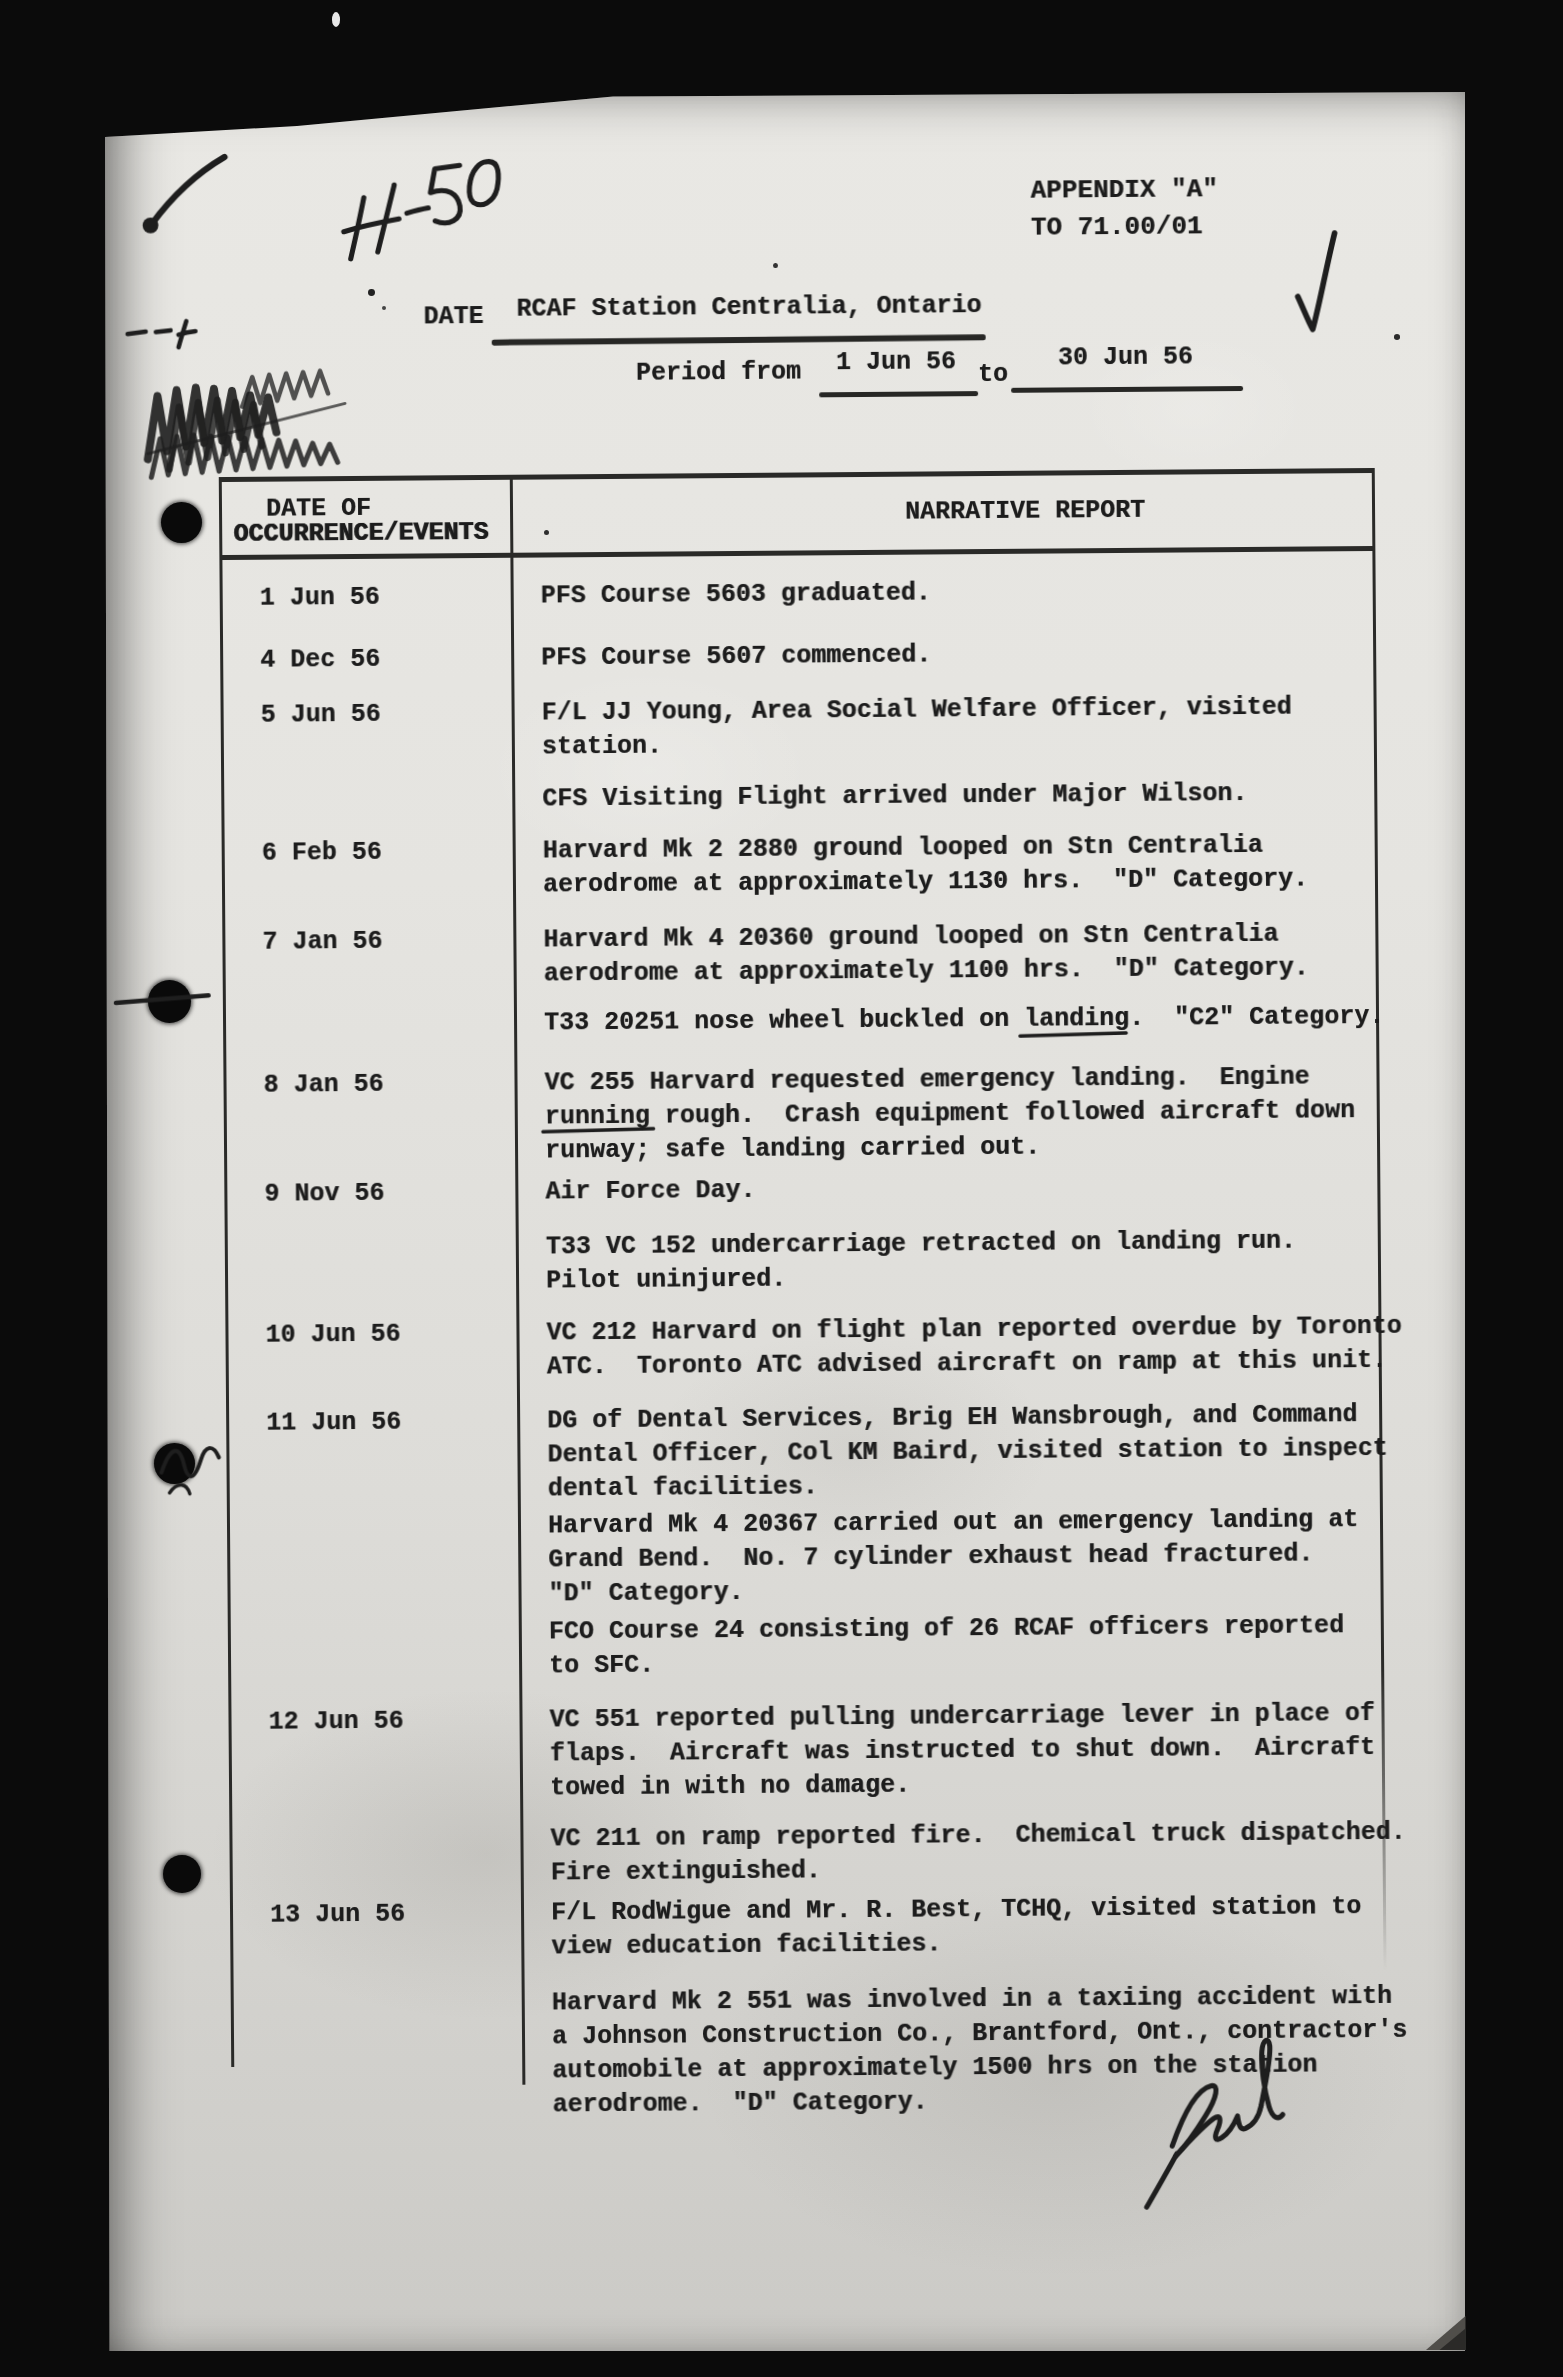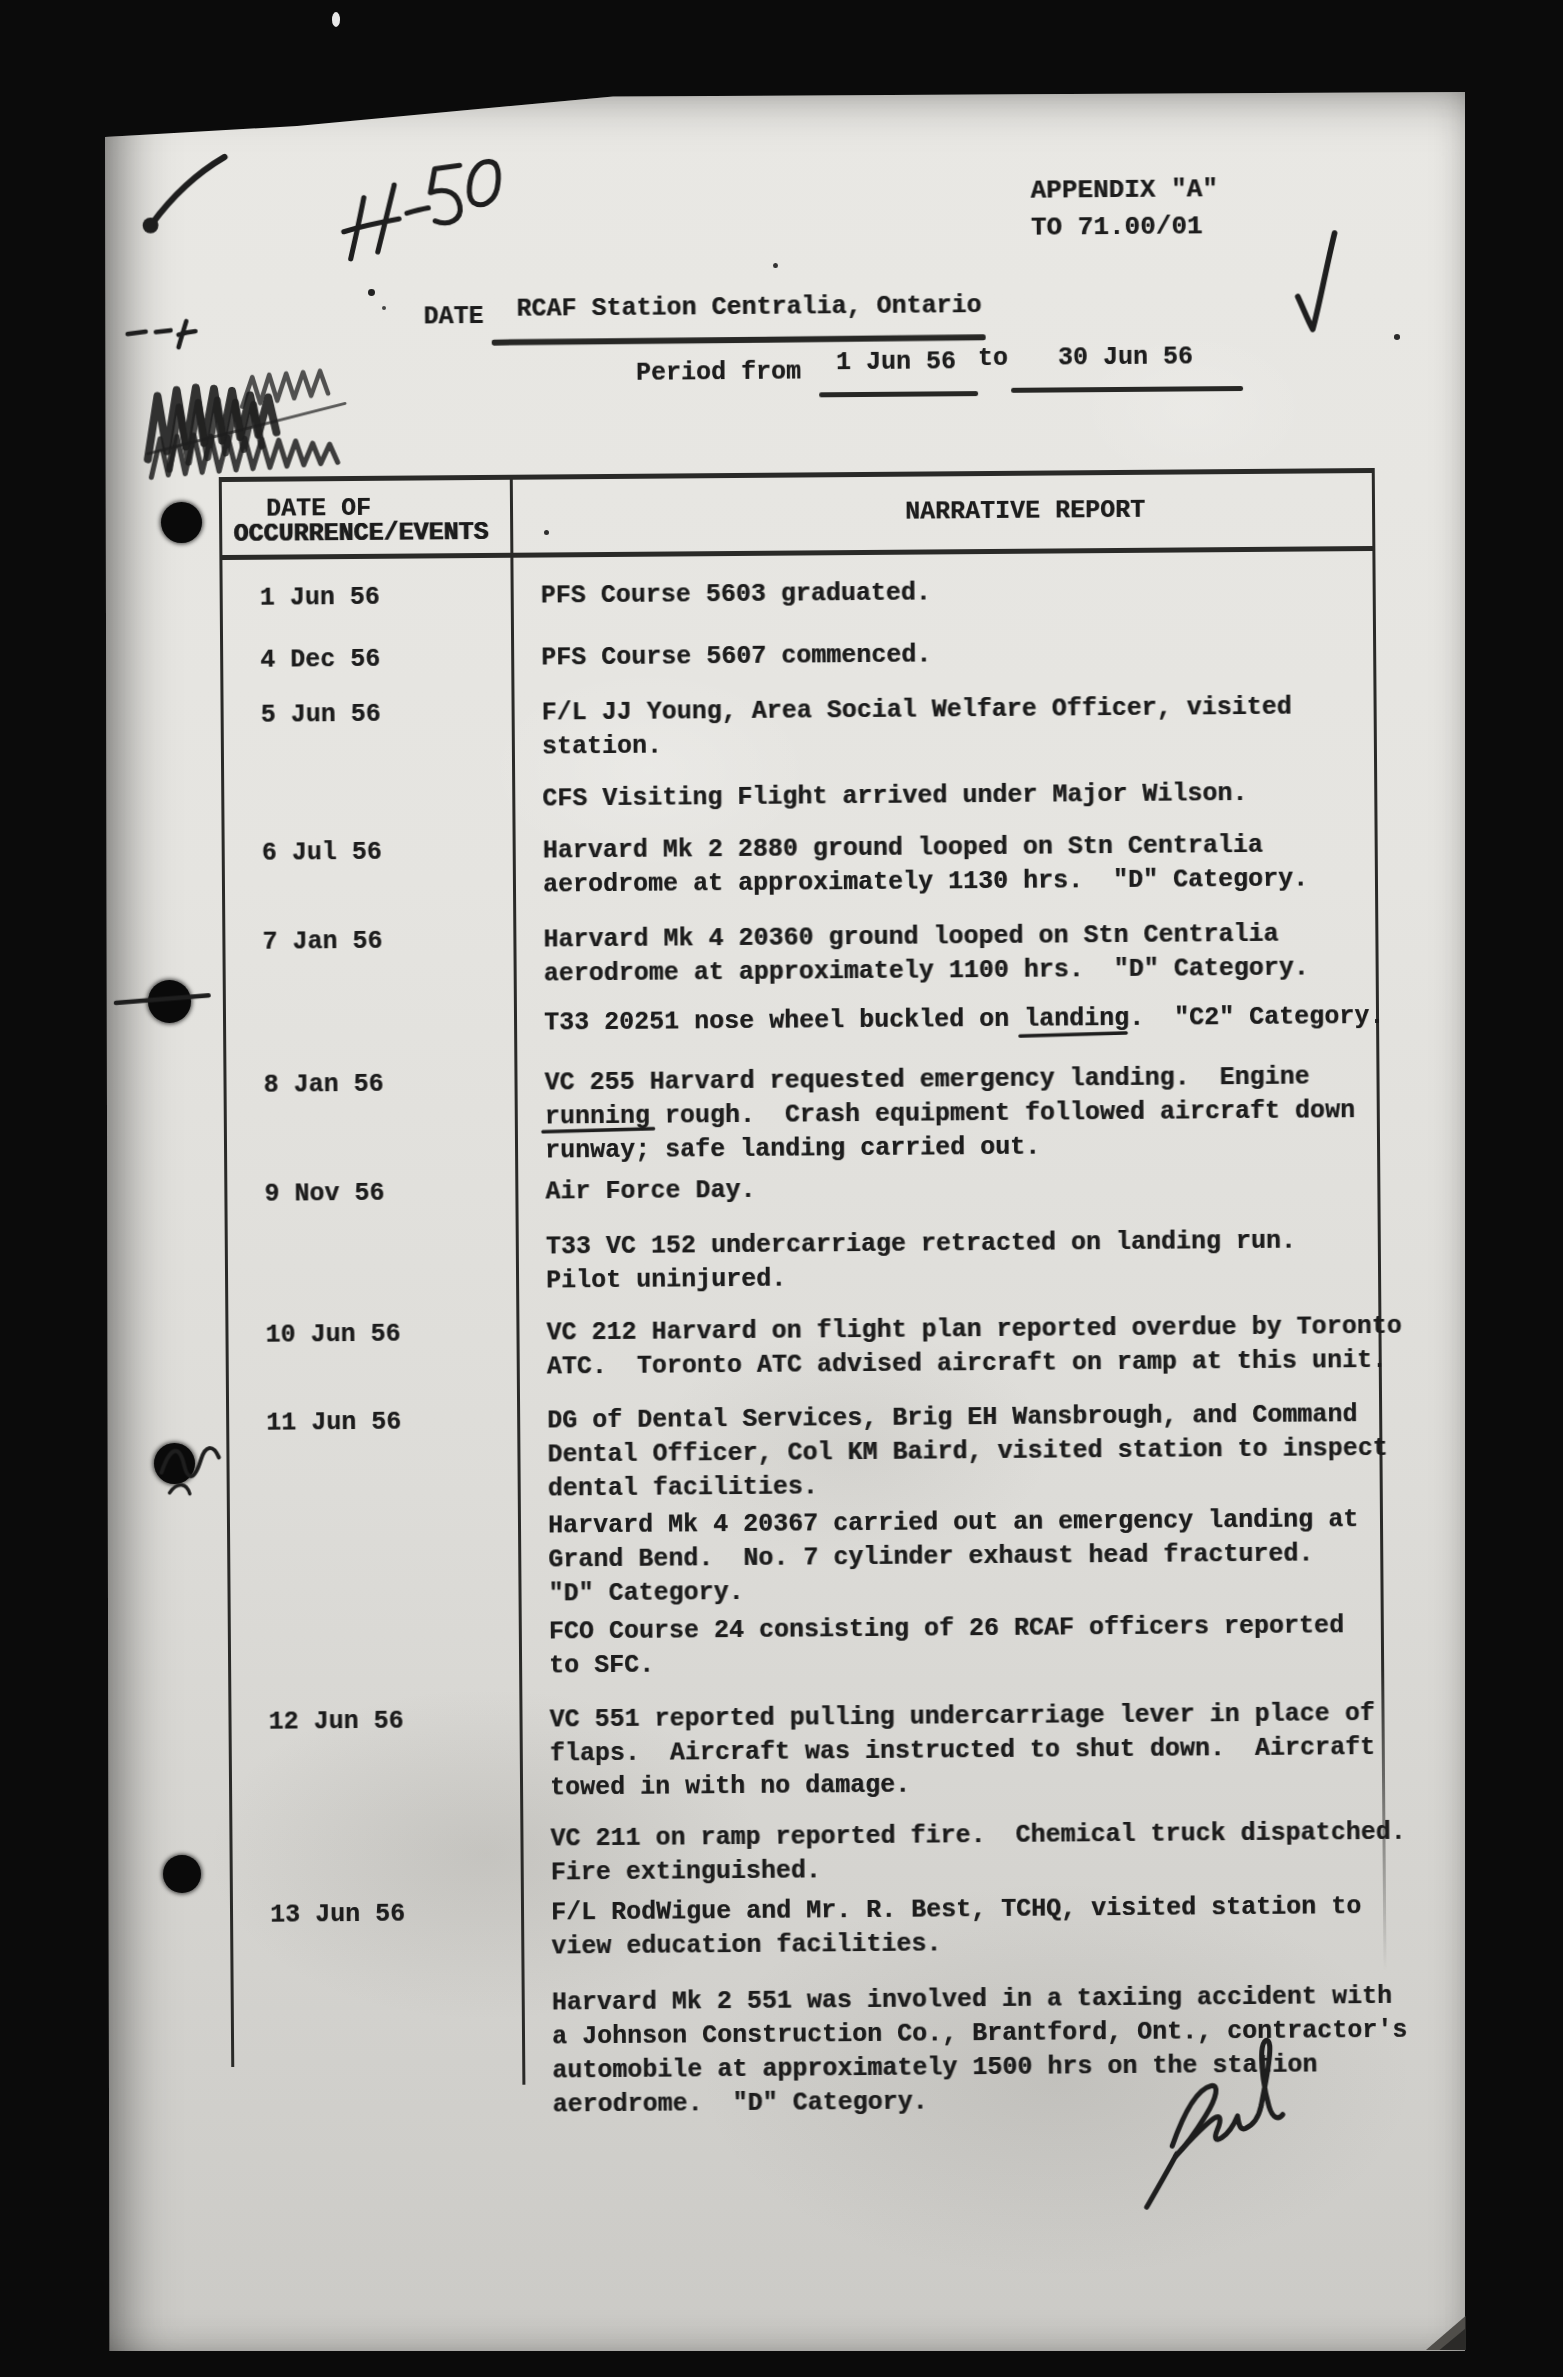--- a/index.html
+++ b/index.html
@@ -82,21 +82,21 @@
 
   <div class="typed" style="left:1033px;top:180px;font-size:26px;">APPENDIX "A"</div>
   <div class="typed" style="left:1033px;top:217px;font-size:26px;">TO 71.00/01</div>
 
   <div class="typed" style="left:425px;top:302px;">DATE</div>
   <div class="typed" style="left:518px;top:295px;">RCAF Station Centralia, Ontario</div>
   <div class="rule" style="left:493px;top:341px;width:494px;height:6.2px;transform:rotate(-0.15deg);"></div>
 
   <div class="typed" style="left:637px;top:360px;">Period from</div>
   <div class="typed" style="left:837px;top:351px;">1 Jun 56</div>
-  <div class="typed" style="left:979px;top:348px;">to</div>
+  <div class="typed" style="left:979px;top:364px;">to</div>
   <div class="typed" style="left:1059px;top:348px;">30 Jun 56</div>
   <div class="rule" style="left:820px;top:397px;width:159px;height:5.1px;"></div>
   <div class="rule" style="left:1012px;top:394px;width:232px;height:5.1px;"></div>
 
   <div class="tline" style="left:219px;top:477px;width:1155px;height:5.1px;"></div>
   <div class="tline" style="left:219px;top:555px;width:1155px;height:5.1px;"></div>
   <div class="tline" style="left:219px;top:477px;width:2.8px;height:1590px;"></div>
   <div class="tline" style="left:510px;top:477px;width:2.8px;height:1610px;"></div>
   <div class="tline vfade" style="left:1372px;top:477px;width:2.8px;height:1503px;"></div>
 
@@ -116,21 +116,21 @@
       <div class="trow" style="top: 699px;">
         <span class="typed rdate">5 Jun 56</span>
         <span class="typed rtext">F/L JJ Young, Area Social Welfare Officer, visited
 station.</span>
       </div>
       <div class="trow" style="top: 785px;">
         <span class="typed rdate"></span>
         <span class="typed rtext">CFS Visiting Flight arrived under Major Wilson.</span>
       </div>
       <div class="trow" style="top: 837px;">
-        <span class="typed rdate">6 Jul 56</span>
+        <span class="typed rdate">6 Feb 56</span>
         <span class="typed rtext">Harvard Mk 2 2880 ground looped on Stn Centralia
 aerodrome at approximately 1130 hrs.  "D" Category.</span>
       </div>
       <div class="trow" style="top: 926px;">
         <span class="typed rdate">7 Jan 56</span>
         <span class="typed rtext">Harvard Mk 4 20360 ground looped on Stn Centralia
 aerodrome at approximately 1100 hrs.  "D" Category.</span>
       </div>
       <div class="trow" style="top: 1009px;">
         <span class="typed rdate"></span>

